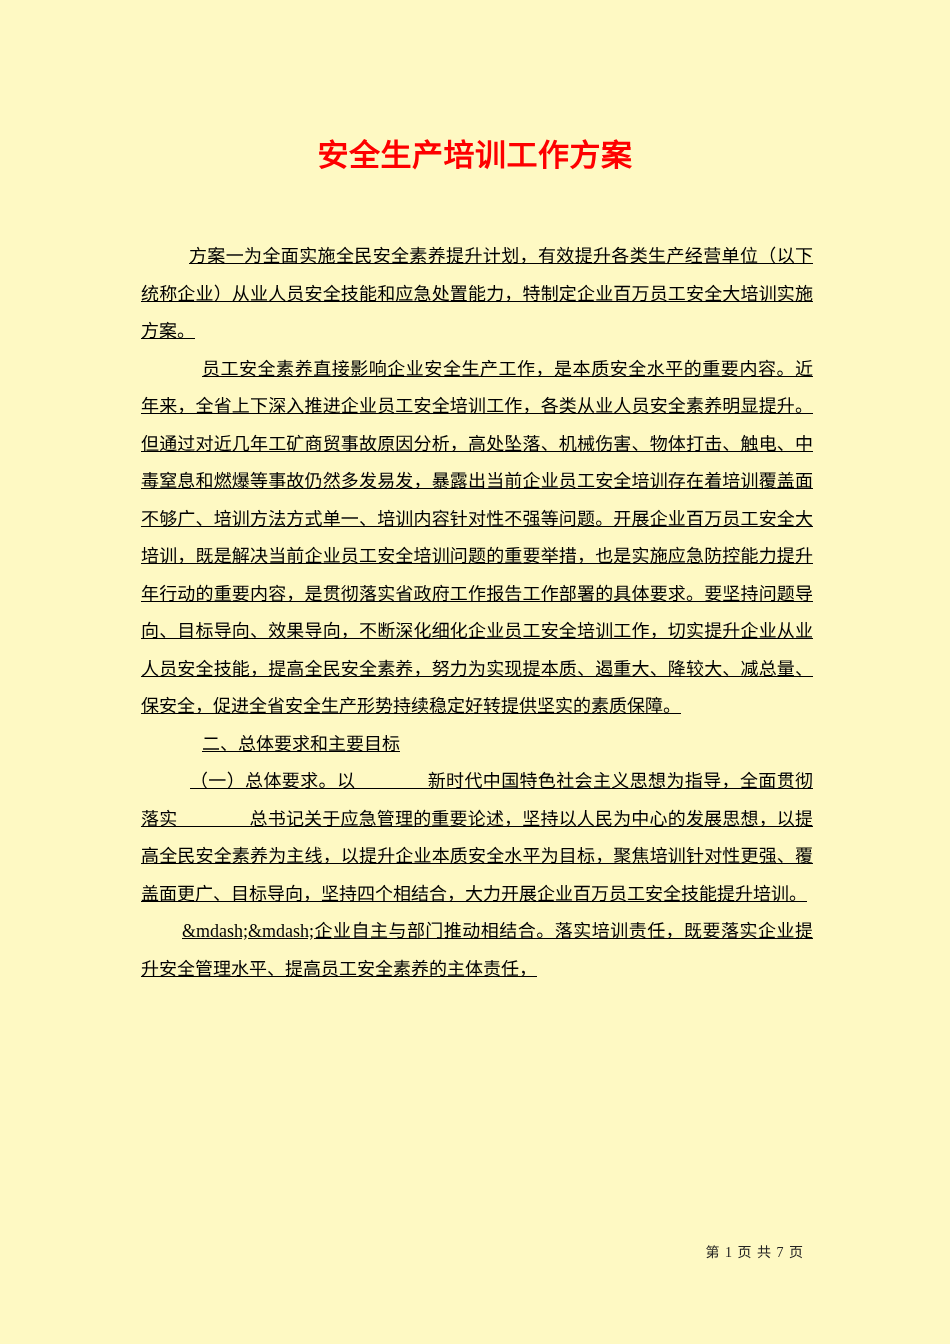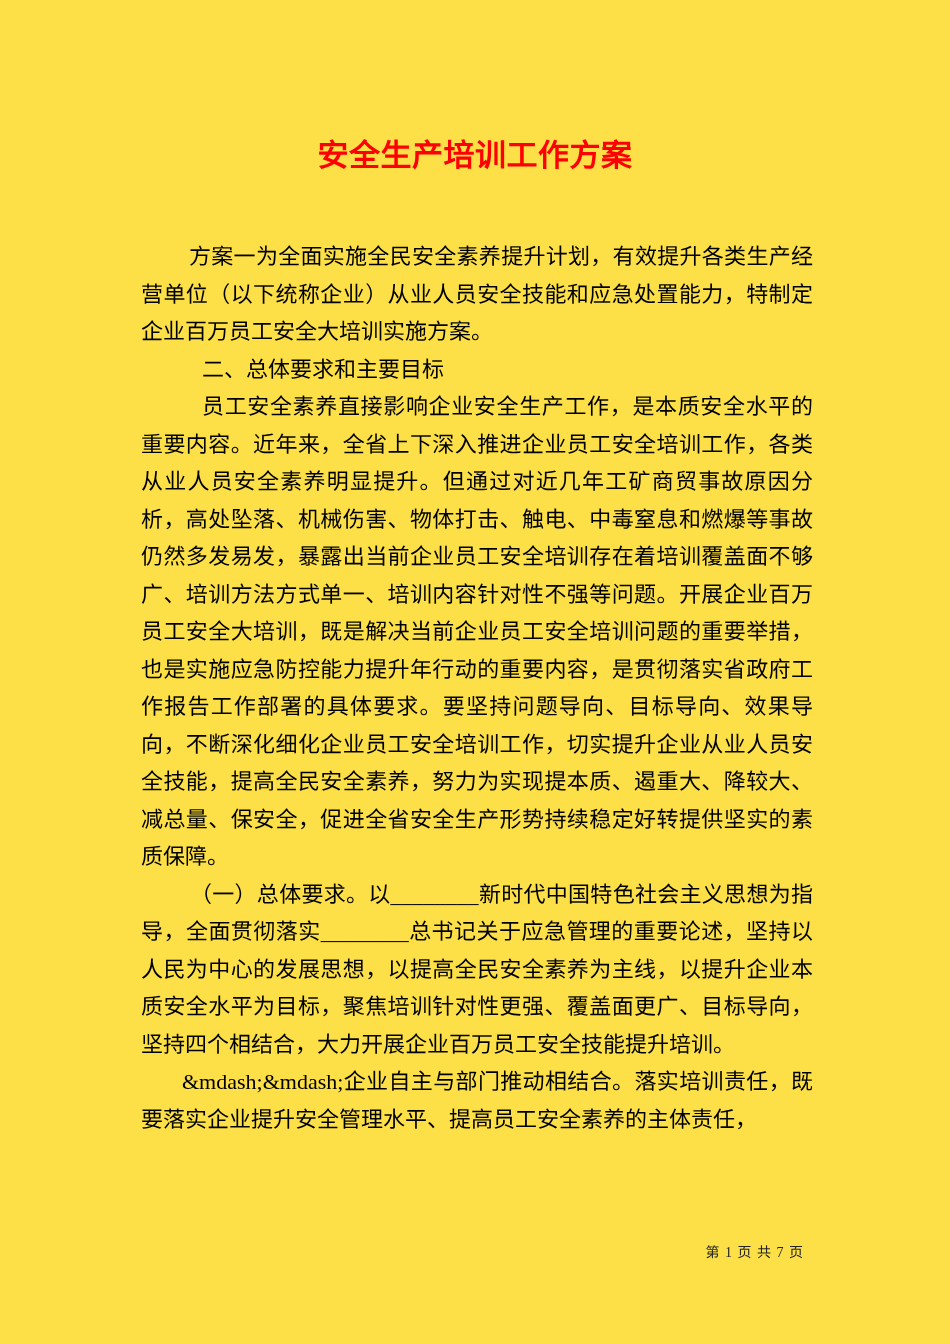--- a/index.html
+++ b/index.html
@@ -4,45 +4,46 @@
 <style>
   html, body {
     margin: 0;
     padding: 0;
     background: #ffffff;
   }
   .page {
     position: relative;
     width: 950px;
     height: 1344px;
-    background: #fde047;
+    background: #fef9c3;
     overflow: hidden;
     font-family: "Liberation Serif", "DejaVu Serif", serif;
     color: #000000;
   }
   .doc-title {
     position: absolute;
     top: 130px;
     left: 0;
     right: 0;
     text-align: center;
     font-size: 31px;
     font-weight: bold;
     color: #fe0000;
     letter-spacing: 0.5px;
   }
   .content {
     position: absolute;
     top: 238px;
     left: 141px;
     width: 672px;
-    font-size: 22px;
+    font-size: 18px;
     line-height: 37.5px;
     text-align: justify;
     text-justify: inter-ideograph;
+    text-decoration: underline;
   }
   .content p {
     margin: 0;
     padding: 0;
   }
   .indent-a { text-indent: 48px; }  
   .indent-b { text-indent: 57px; }  
   .indent-c { text-indent: 61px; }  
   .indent-d { text-indent: 49px; }  
   .indent-e { text-indent: 41px; }  
@@ -58,21 +59,21 @@
 </style>
 </head>
 <body>
 
 <div class="page">
 
   <div class="doc-title" style="color: rgb(254, 0, 0);">安全生产培训工作方案</div>
 
   <div class="content">
     <p class="indent-a">方案一为全面实施全民安全素养提升计划，有效提升各类生产经营单位（以下统称企业）从业人员安全技能和应急处置能力，特制定企业百万员工安全大培训实施方案。</p>
+    <p class="indent-c">员工安全素养直接影响企业安全生产工作，是本质安全水平的重要内容。近年来，全省上下深入推进企业员工安全培训工作，各类从业人员安全素养明显提升。但通过对近几年工矿商贸事故原因分析，高处坠落、机械伤害、物体打击、触电、中毒窒息和燃爆等事故仍然多发易发，暴露出当前企业员工安全培训存在着培训覆盖面不够广、培训方法方式单一、培训内容针对性不强等问题。开展企业百万员工安全大培训，既是解决当前企业员工安全培训问题的重要举措，也是实施应急防控能力提升年行动的重要内容，是贯彻落实省政府工作报告工作部署的具体要求。要坚持问题导向、目标导向、效果导向，不断深化细化企业员工安全培训工作，切实提升企业从业人员安全技能，提高全民安全素养，努力为实现提本质、遏重大、降较大、减总量、保安全，促进全省安全生产形势持续稳定好转提供坚实的素质保障。</p>
     <p class="indent-c">二、总体要求和主要目标</p>
-    <p class="indent-c">员工安全素养直接影响企业安全生产工作，是本质安全水平的重要内容。近年来，全省上下深入推进企业员工安全培训工作，各类从业人员安全素养明显提升。但通过对近几年工矿商贸事故原因分析，高处坠落、机械伤害、物体打击、触电、中毒窒息和燃爆等事故仍然多发易发，暴露出当前企业员工安全培训存在着培训覆盖面不够广、培训方法方式单一、培训内容针对性不强等问题。开展企业百万员工安全大培训，既是解决当前企业员工安全培训问题的重要举措，也是实施应急防控能力提升年行动的重要内容，是贯彻落实省政府工作报告工作部署的具体要求。要坚持问题导向、目标导向、效果导向，不断深化细化企业员工安全培训工作，切实提升企业从业人员安全技能，提高全民安全素养，努力为实现提本质、遏重大、降较大、减总量、保安全，促进全省安全生产形势持续稳定好转提供坚实的素质保障。</p>
     <p class="indent-d">（一）总体要求。以________新时代中国特色社会主义思想为指导，全面贯彻落实________总书记关于应急管理的重要论述，坚持以人民为中心的发展思想，以提高全民安全素养为主线，以提升企业本质安全水平为目标，聚焦培训针对性更强、覆盖面更广、目标导向，坚持四个相结合，大力开展企业百万员工安全技能提升培训。</p>
     <p class="indent-e">&amp;mdash;&amp;mdash;企业自主与部门推动相结合。落实培训责任，既要落实企业提升安全管理水平、提高员工安全素养的主体责任，</p>
   </div>
 
   <div class="page-footer">第 1 页 共 7 页</div>
 
 </div>
 
 </body></html>

